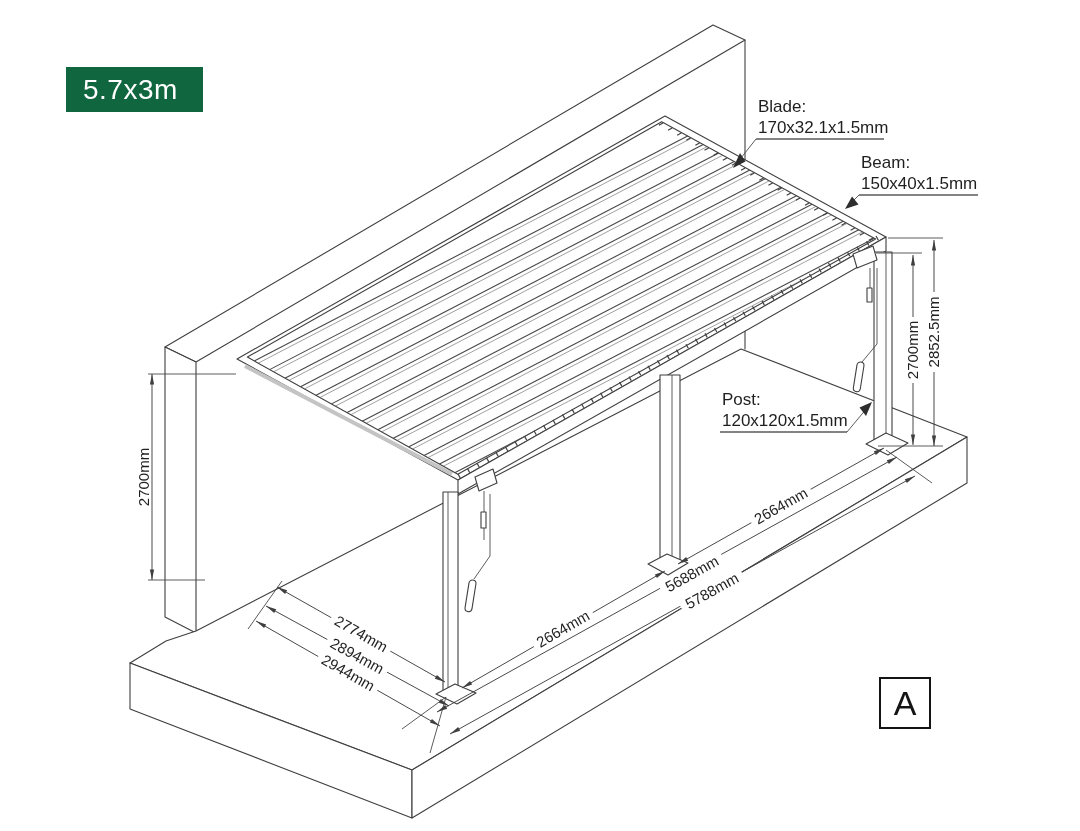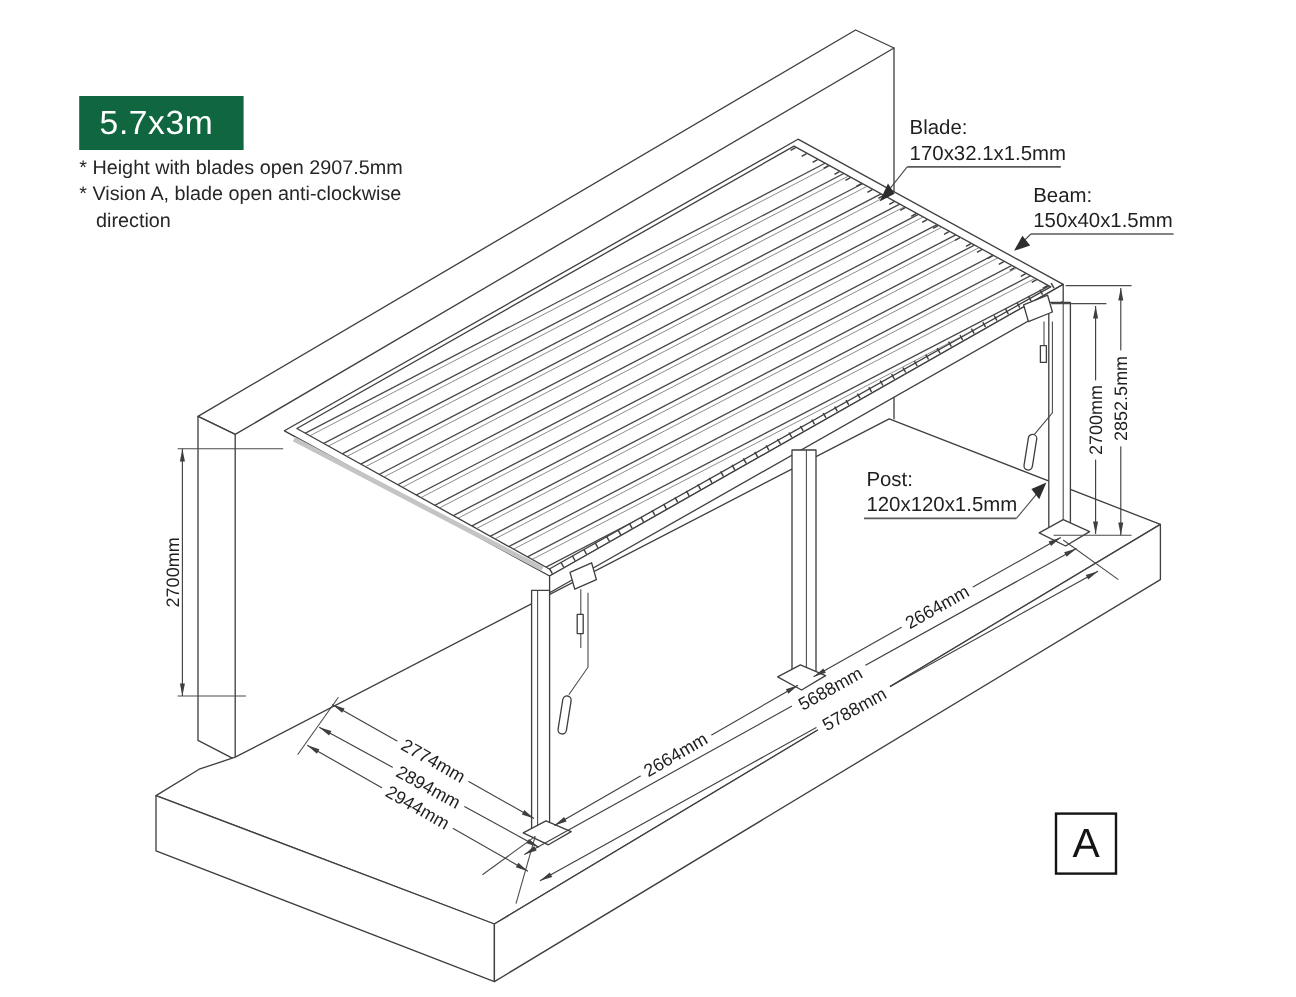--- a/index.html
+++ b/index.html
@@ -1,18 +1,18 @@
 <!DOCTYPE html>
 <html><head>
 <meta charset="utf-8">
 <style>
   html,body{margin:0;padding:0;background:#ffffff;}
   #page{position:relative;width:1080px;height:831px;background:#fff;overflow:hidden;
         font-family:"Liberation Sans",sans-serif;color:#1f1f1f;}
-  #badge{position:absolute;left:66px;top:80px;width:137px;height:45px;
+  #badge{position:absolute;left:66px;top:67px;width:137px;height:45px;
          display:flex;align-items:center;padding-left:17px;box-sizing:border-box;
          color:#fff;font-size:28px;letter-spacing:0.5px;}
   #notes{position:absolute;left:66px;top:129px;font-size:16.5px;line-height:22px;color:#262626;}
   #notes .indent{padding-left:14px;}
   #view-box{position:absolute;left:879px;top:677px;width:52px;height:52px;
             border:2.5px solid #141414;box-sizing:border-box;
             display:flex;align-items:center;justify-content:center;
             font-size:34px;color:#141414;}
   svg{position:absolute;left:0;top:0;}
   svg text{font-family:"Liberation Sans",sans-serif;fill:#1f1f1f;}
@@ -312,23 +312,18 @@
         <path class="thin" d="M847,432 L867,408"></path>
         <polygon points="872,402 859.5,407.5 866,416" fill="#2d2d2d"></polygon>
       </g>
     </g>
   </svg>
 
   <div id="badge" style="background: rgb(16, 102, 62);">
     <span>5.7x3m</span>
   </div>
 
-  <div id="notes">
-    <div>* Height with blades open 2907.5mm</div>
-    <div>* Vision A, blade open anti-clockwise</div>
-    <div class="indent">direction</div>
-  </div>
 
   <div id="view-box">
     <span>A</span>
   </div>
 
 </div>
 
 </body></html>

